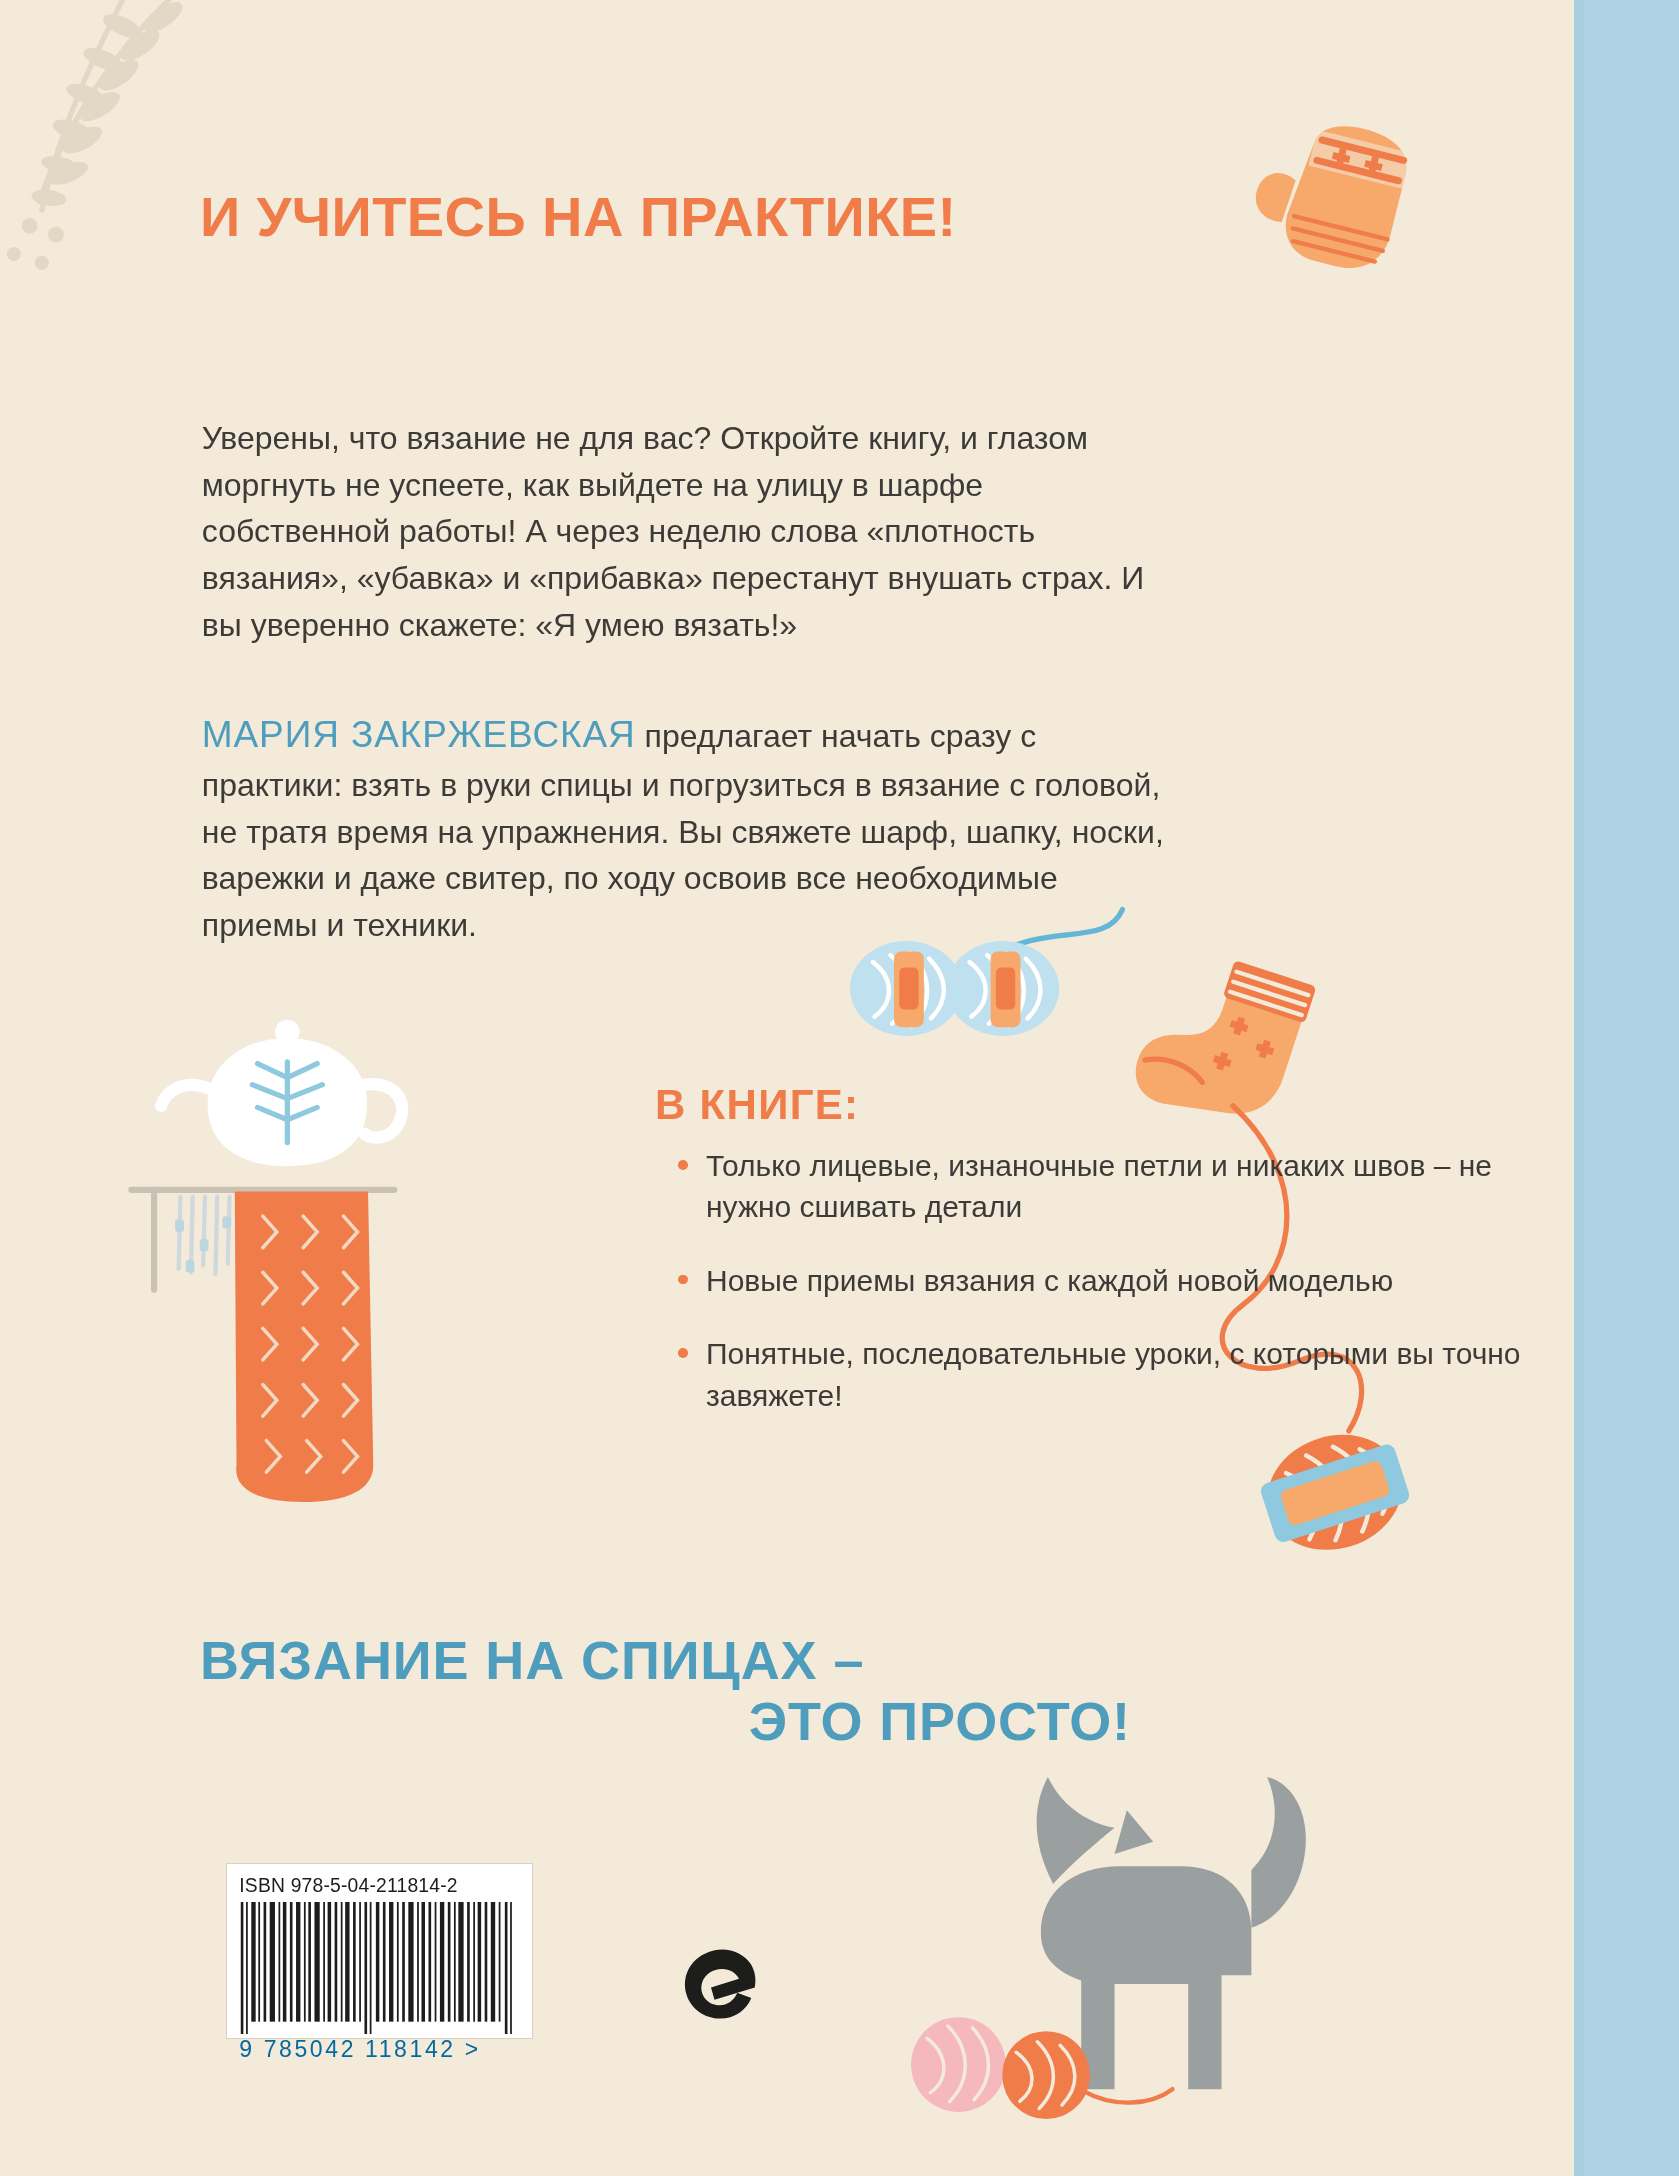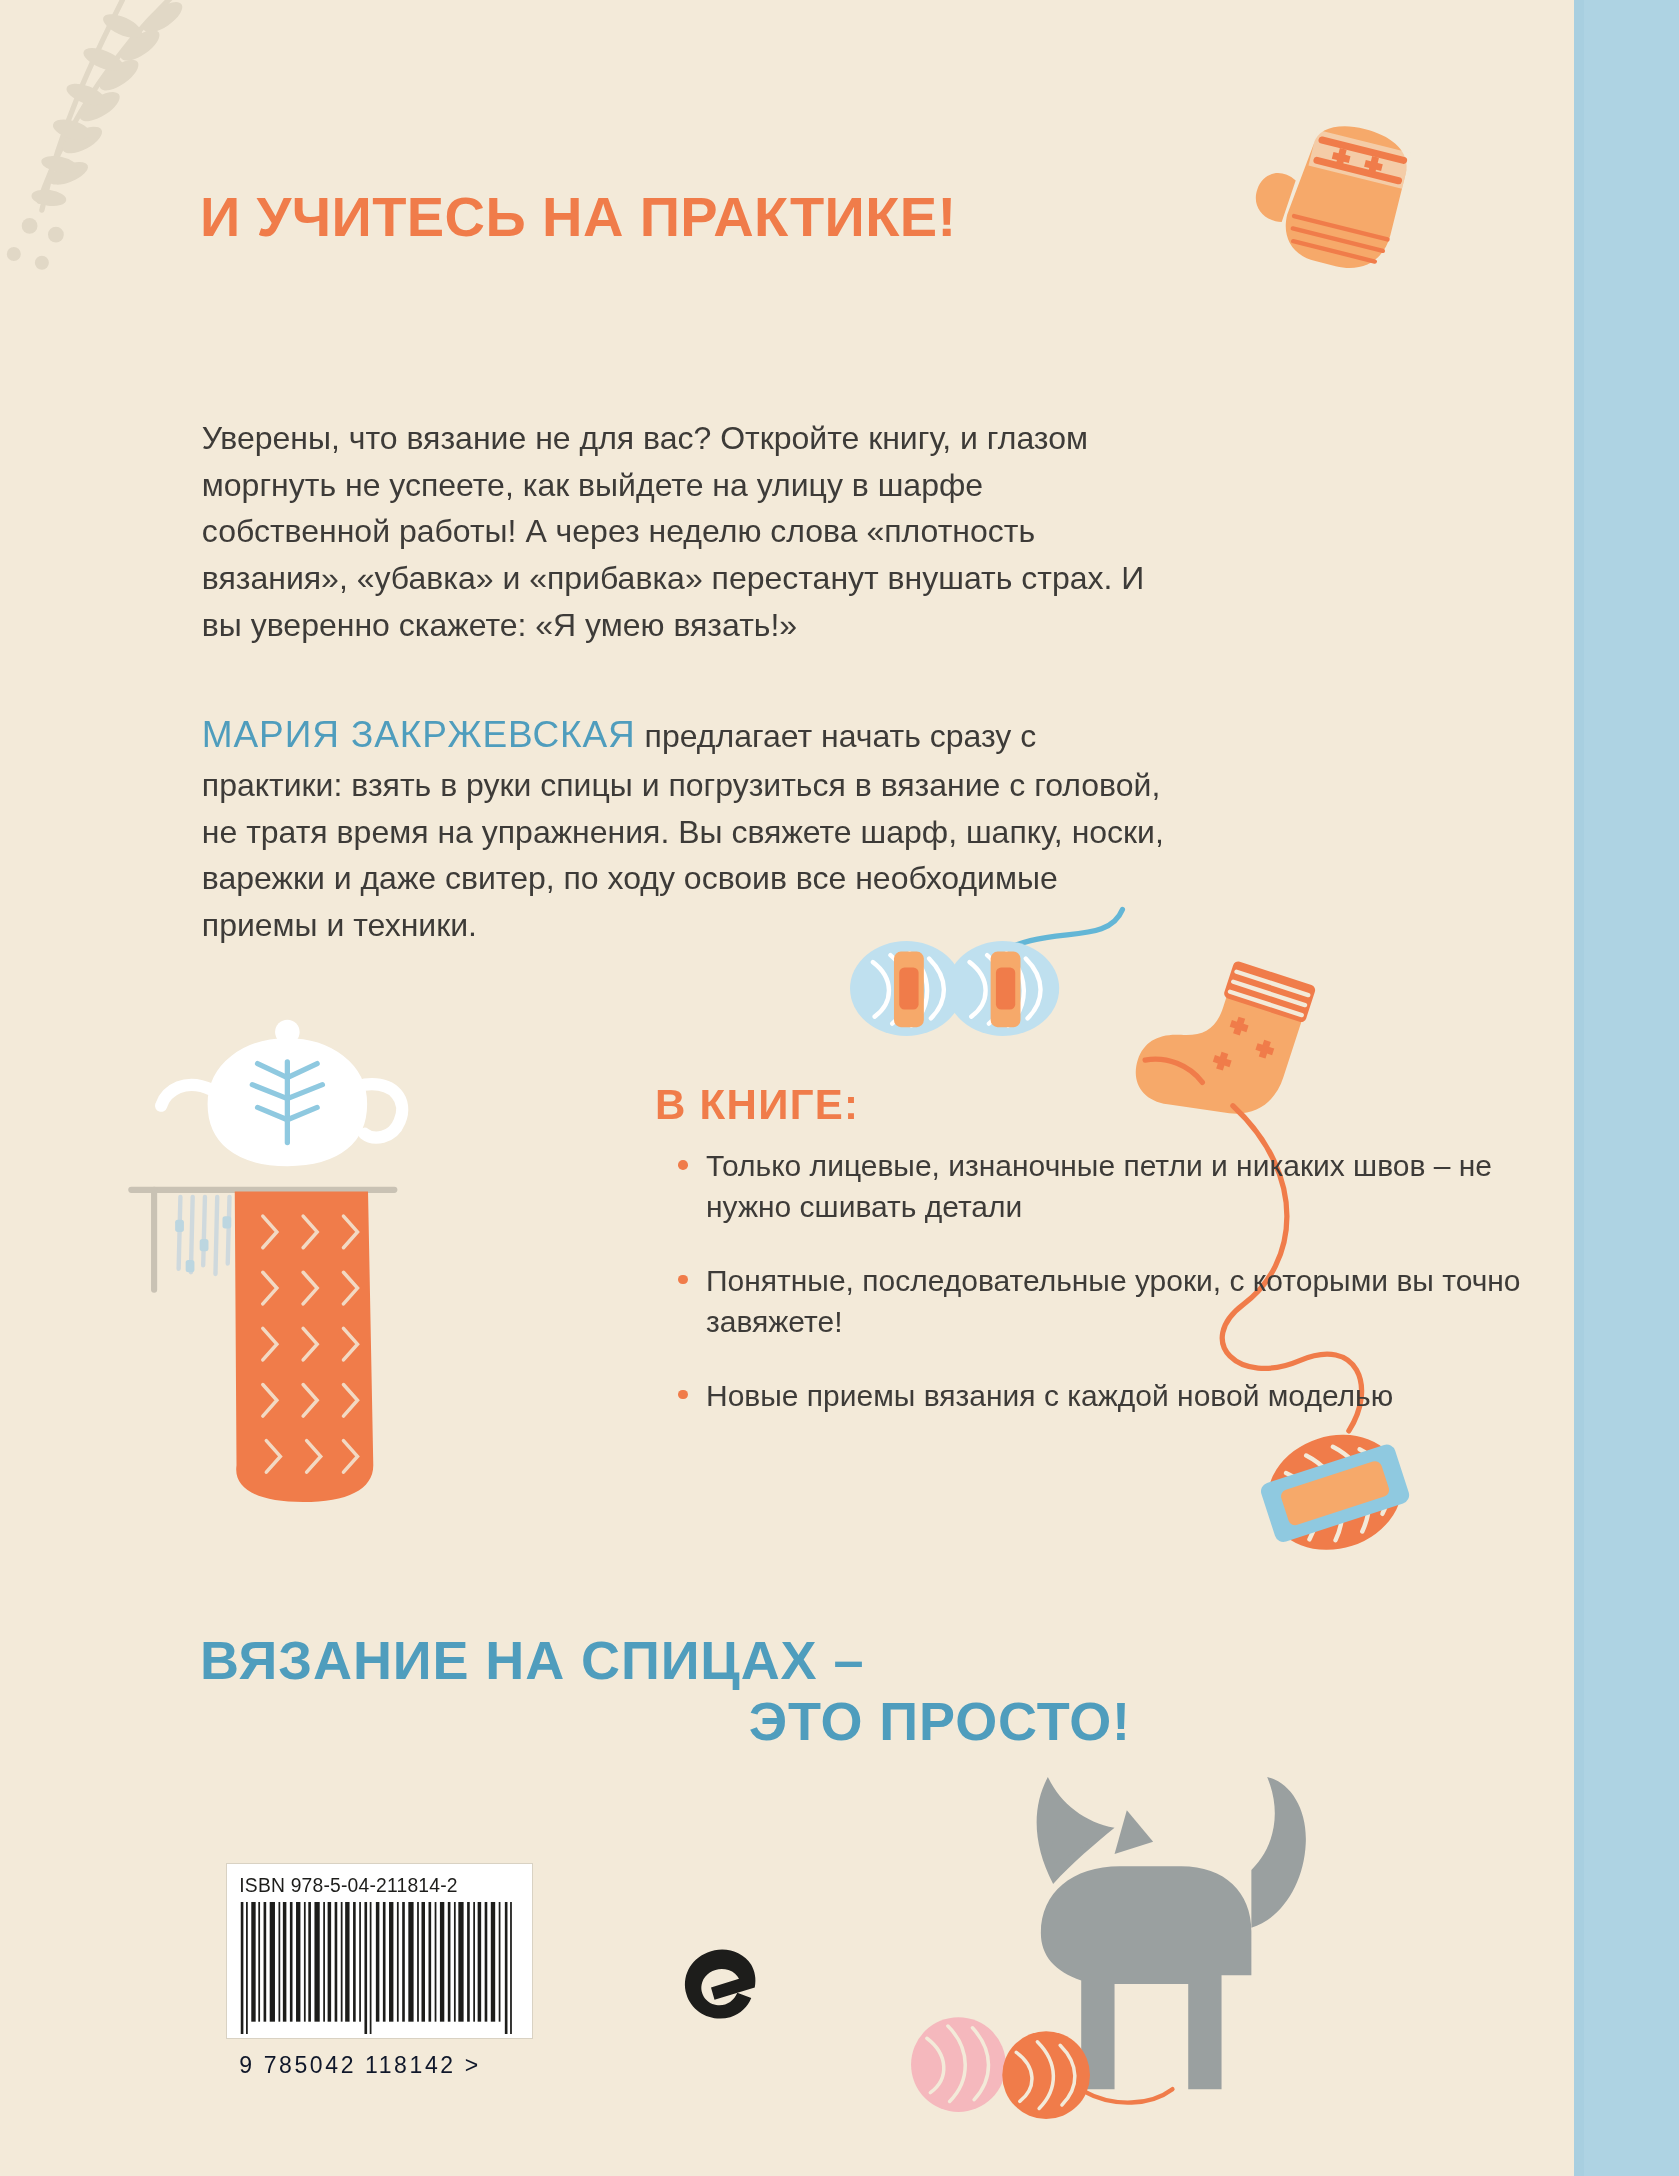--- a/index.html
+++ b/index.html
@@ -164,24 +164,24 @@
     letter-spacing: 0.2px;
     margin-bottom: 5.3px;
     font-family: "Liberation Sans", sans-serif;
   }
   .bars {
     width: 279px;
     height: 132px;
     display: block;
   }
   .barcode-digits {
-    margin-top: 18px;
+    margin-top: 2px;
     font-size: 23px;
     letter-spacing: 2.6px;
-    color: #0f172a;
+    color: #0369a1;
     font-family: "Liberation Sans", sans-serif;
   }
 
   .publisher-logo {
     position: absolute;
     left: 676px;
     top: 1942px;
     width: 84px;
     height: 105px;
   }
@@ -397,22 +397,22 @@
     </h1>
 
     <p class="para para1">Уверены, что вязание не для вас? Откройте книгу, и глазом моргнуть не успеете, как выйдете на улицу в шарфе собственной работы! А через неделю слова «плотность вязания», «убавка» и «прибавка» перестанут внушать страх. И вы уверенно скажете: «Я умею вязать!»</p>
 
     <p class="para para2"><span class="author-name">МАРИЯ ЗАКРЖЕВСКАЯ</span><span> предлагает начать сразу с практики: взять в руки спицы и погрузиться в вязание с головой, не тратя время на упражнения. Вы свяжете шарф, шапку, носки, варежки и даже свитер, по ходу освоив все необходимые приемы и техники.</span></p>
 
     <h2 class="in-book-title">В КНИГЕ:</h2>
 
     <ul class="bullets" style="list-style:none;margin:16px;padding:0;">
       <li class="bullet">Только лицевые, изнаночные петли и никаких швов – не нужно сшивать детали</li>
+      <li class="bullet">Новые приемы вязания с каждой новой моделью</li>
       <li class="bullet">Понятные, последовательные уроки, с которыми вы точно завяжете!</li>
-      <li class="bullet">Новые приемы вязания с каждой новой моделью</li>
     </ul>
 
     <h2 class="tagline">
       <span>ВЯЗАНИЕ НА СПИЦАХ –</span>
       <span class="tl2">ЭТО ПРОСТО!</span>
     </h2>
   </div>
 
   <div class="barcode-box">
     <div class="isbn-text">ISBN 978-5-04-211814-2</div>

